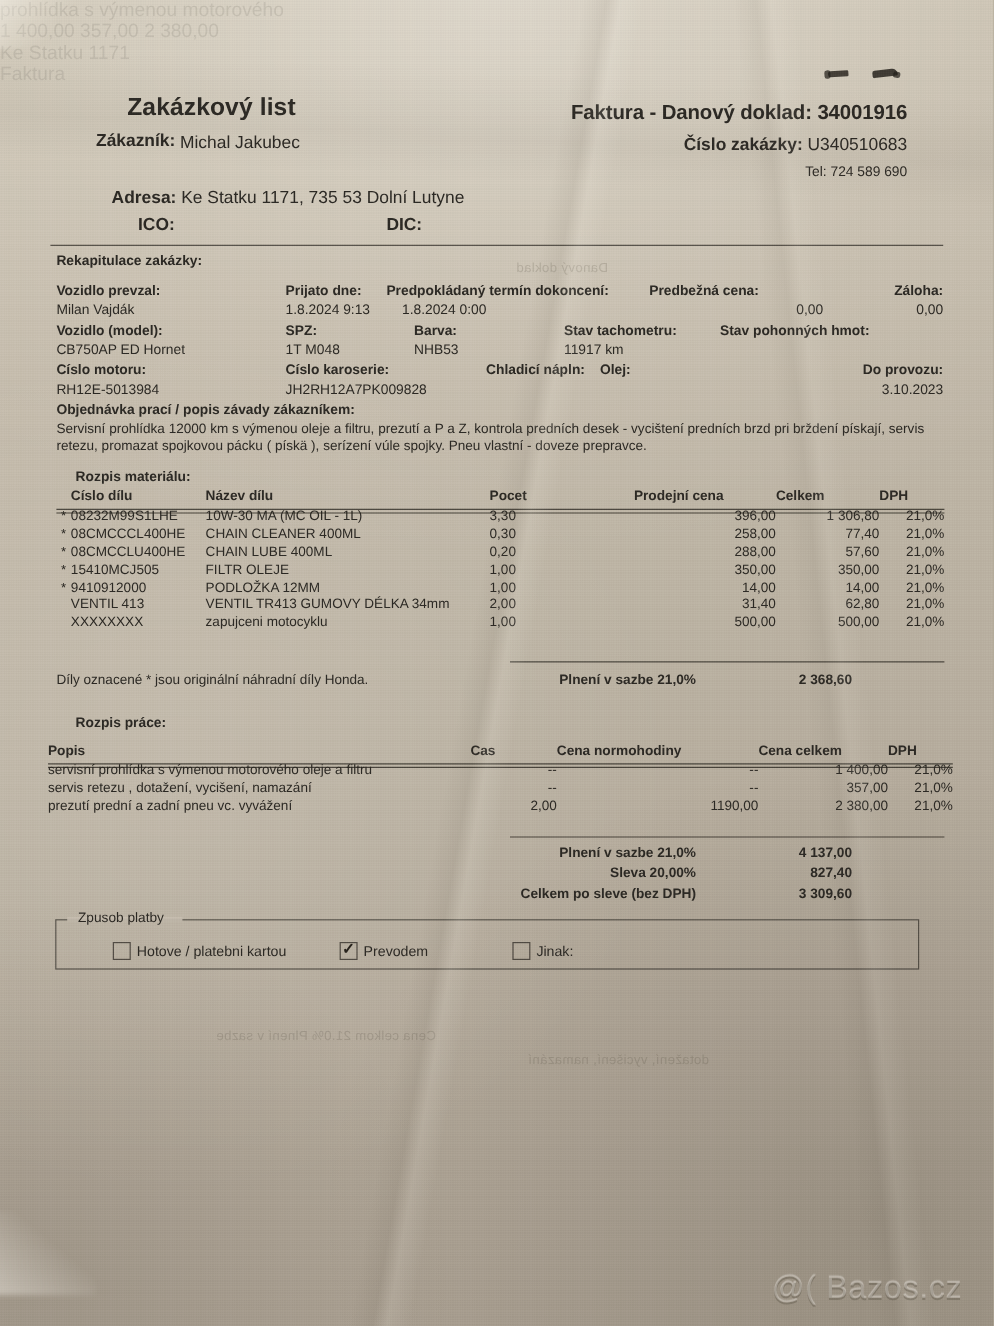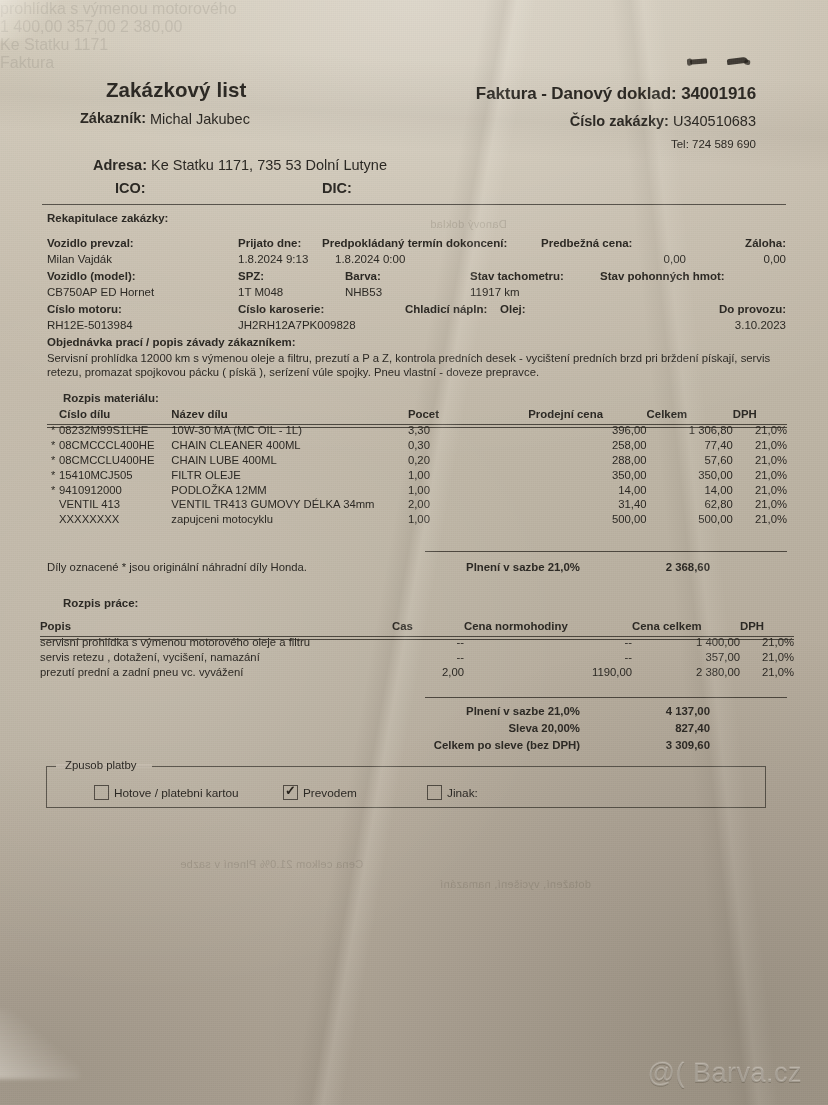--- a/index.html
+++ b/index.html
@@ -360,14 +360,14 @@
   <div class="ghost2" style="left:440px;top:160px;">Faktura</div>
 
   <div class="abs" id="mark-a"></div>
   <div class="abs" id="mark-b"></div>
 
   <div id="grain"></div>
   <div id="creases"></div>
   <div id="corner-curl"></div>
   <div id="corner-curl-bl"></div>
 
-  <div class="abs" id="watermark">@( Barva.cz</div>
+  <div class="abs" id="watermark">@( Bazos.cz</div>
 </div>
 
 </body></html>

